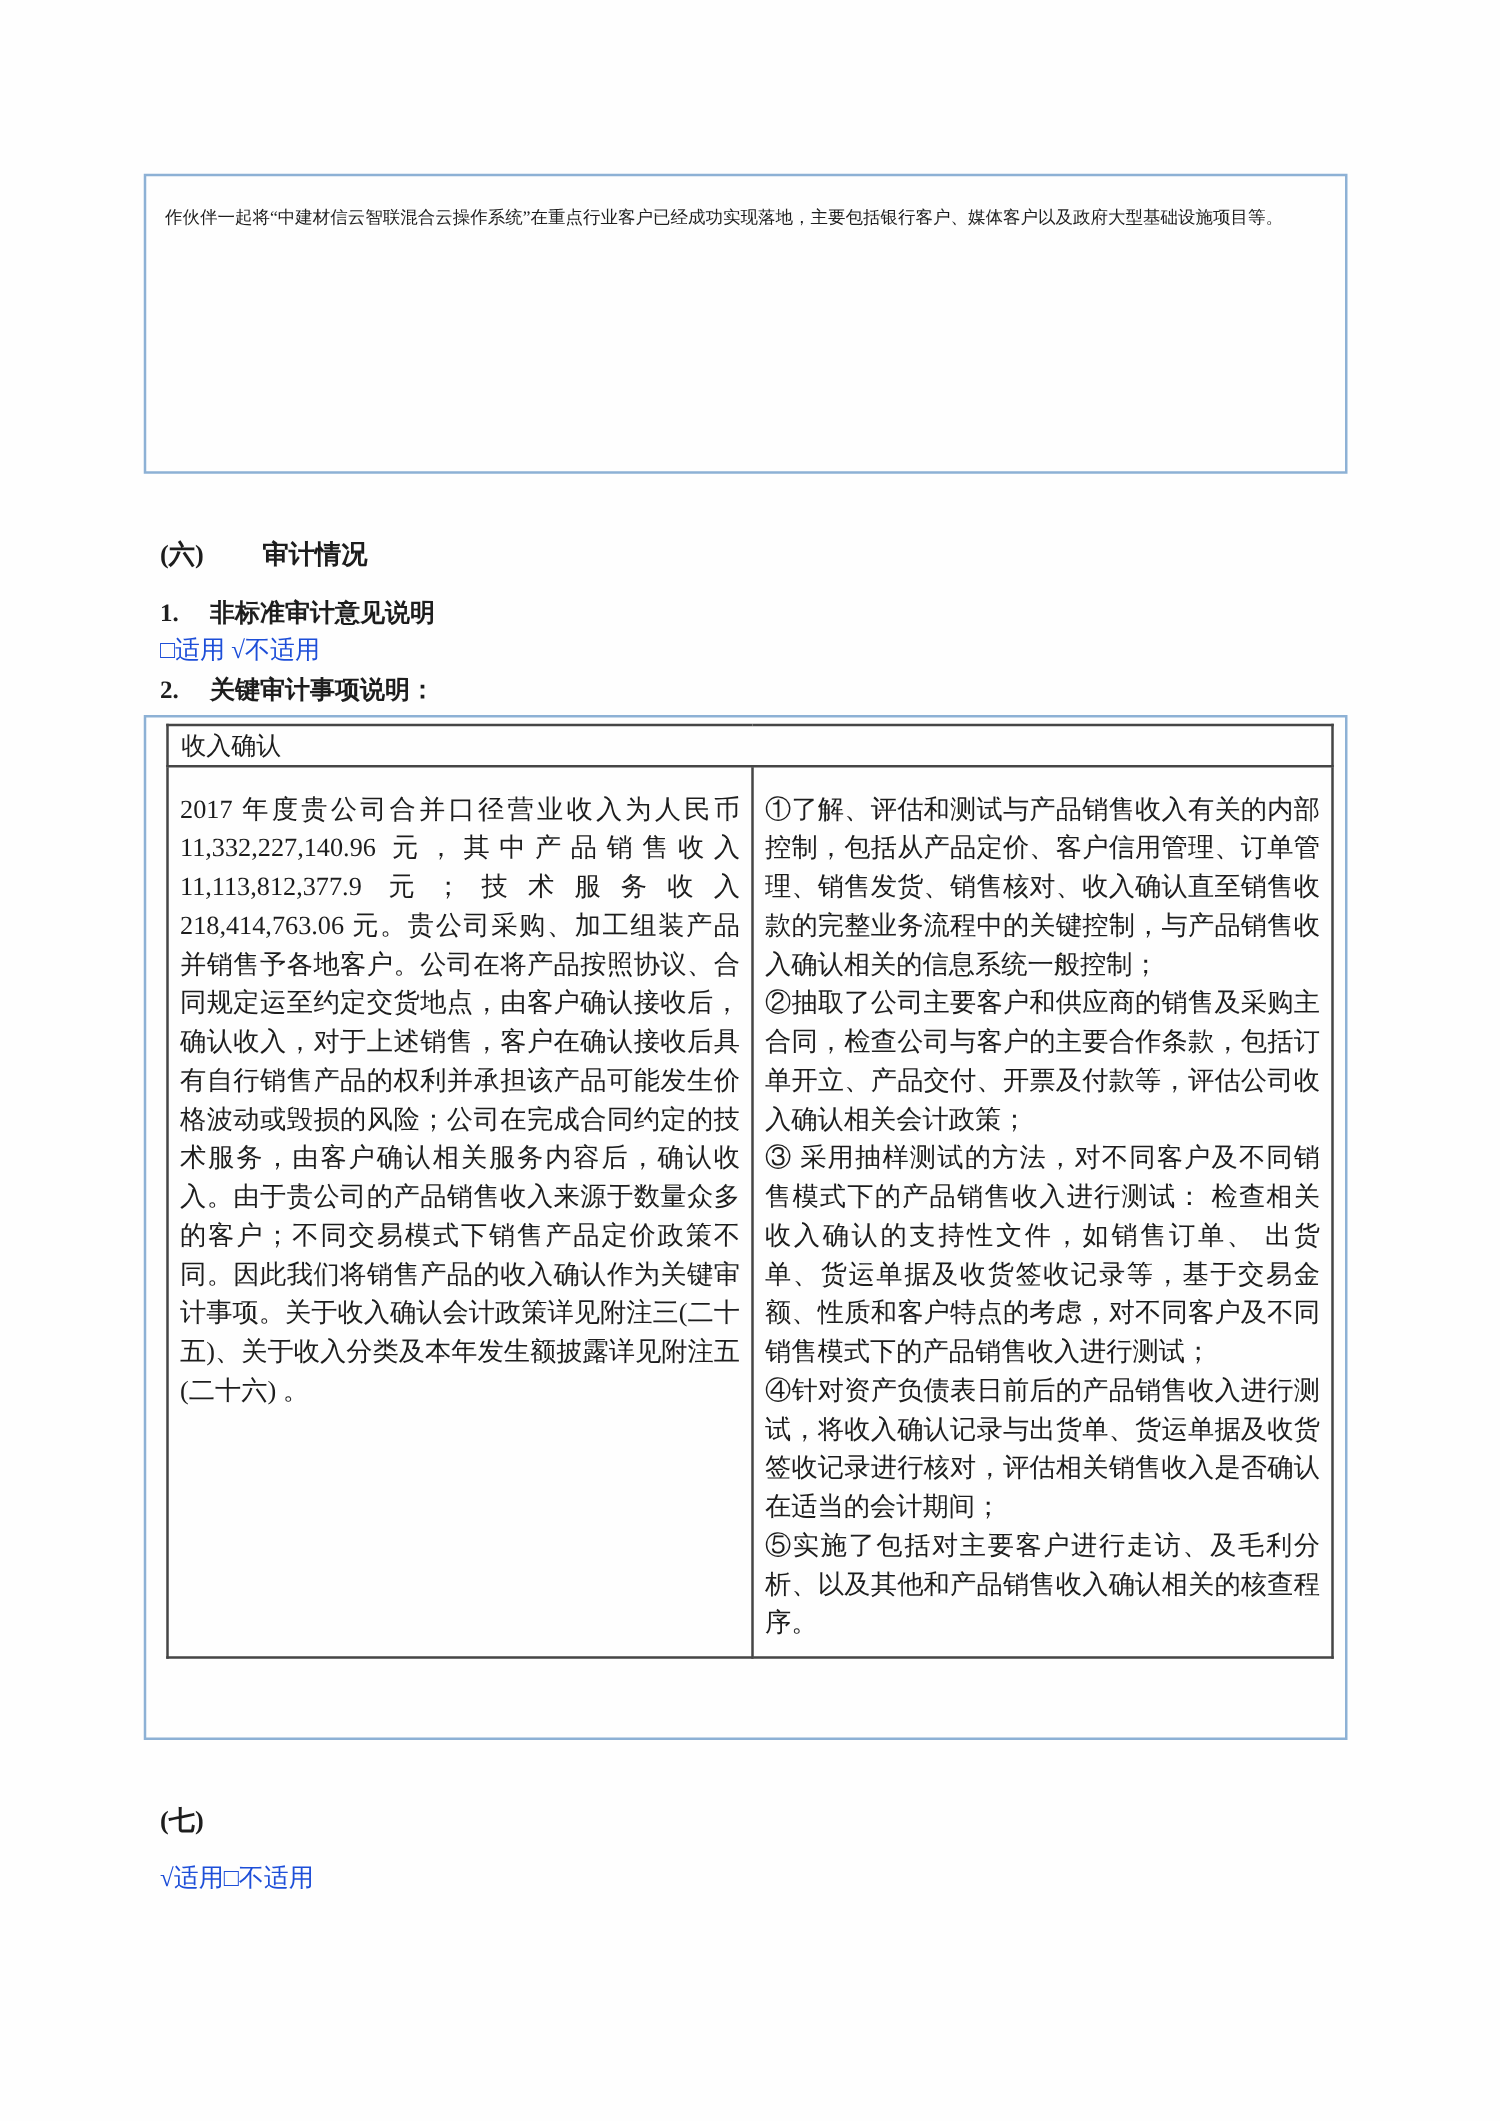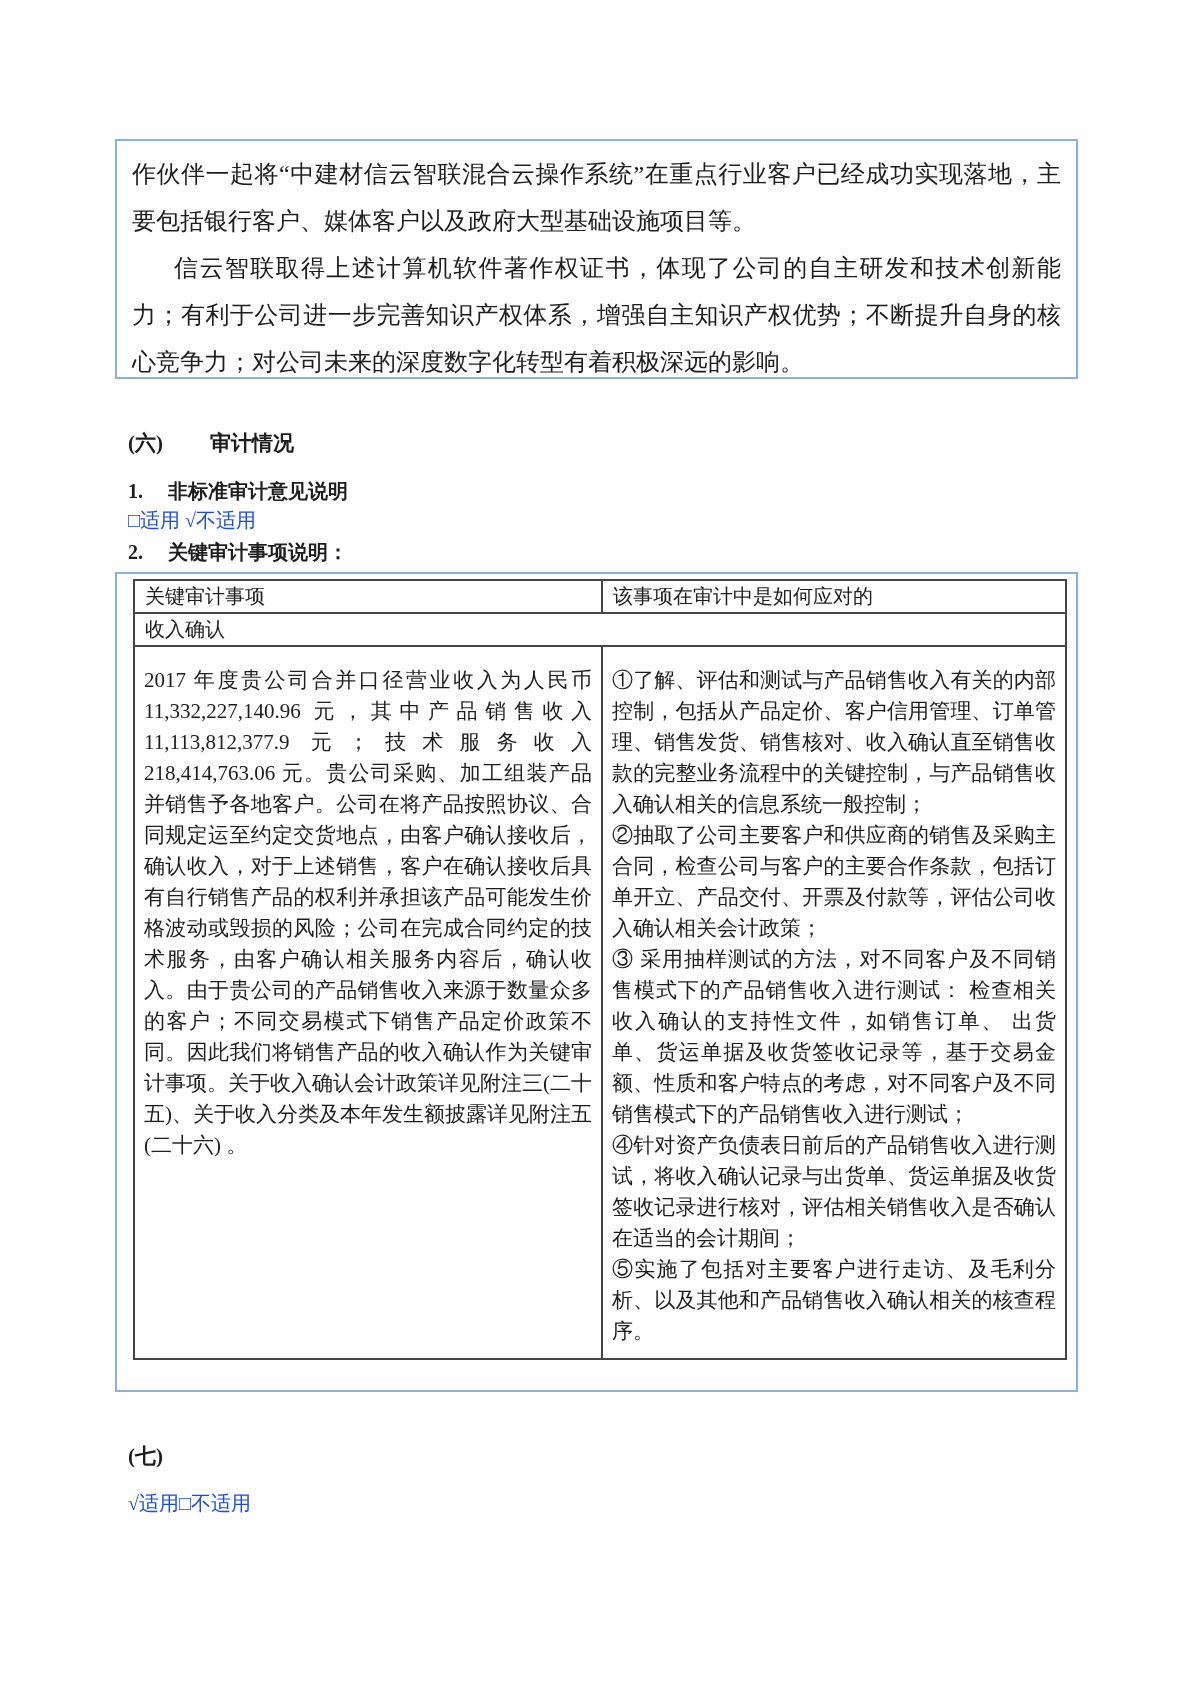--- a/index.html
+++ b/index.html
@@ -10,21 +10,21 @@
     font-family:"Liberation Serif","DejaVu Serif",serif;
     color:#1d1d1d;
     overflow:hidden;
   }
   
   .intro-box{
     position:absolute;left:115px;top:139px;width:963px;height:240px;
     box-sizing:border-box;
     border:2px solid #8db1d5;
     padding:10px 15px 0 15px;
-    font-size:24px;line-height:47px;
+    font-size:14px;line-height:47px;
     text-align:justify;
   }
   .intro-box p{margin:0;}
   .intro-box p.indent{text-indent:42px;}
   
   .sec-heading{
     position:absolute;left:128px;
     display:flex;align-items:baseline;
     font-weight:bold;font-size:21px;line-height:26px;
     white-space:nowrap;
@@ -75,21 +75,20 @@
   col.c1{width:468px;}
   col.c2{width:464px;}
 </style>
 </head>
 <body>
 
 <div class="page">
 
   <div class="intro-box">
     <p>作伙伴一起将“中建材信云智联混合云操作系统”在重点行业客户已经成功实现落地，主要包括银行客户、媒体客户以及政府大型基础设施项目等。</p>
-    <p class="indent">信云智联取得上述计算机软件著作权证书，体现了公司的自主研发和技术创新能力；有利于公司进一步完善知识产权体系，增强自主知识产权优势；不断提升自身的核心竞争力；对公司未来的深度数字化转型有着积极深远的影响。</p>
   </div>
 
   <div class="sec-heading" style="top:430px;">
     <span class="sec-num">(六)</span>
     <span>审计情况</span>
   </div>
 
   <div class="sub-heading" style="top:479px;">
     <span class="sub-num">1.</span>
     <span>非标准审计意见说明</span>
@@ -103,24 +102,20 @@
 
   <div class="table-box">
 
     <table class="audit-table">
       <colgroup>
           <col class="c1">
           <col class="c2">
         </colgroup>
       <tbody>
         <tr>
-          <th class="hdr">关键审计事项</th>
-          <th class="hdr">该事项在审计中是如何应对的</th>
-        </tr>
-        <tr>
           <td class="category" colspan="2">收入确认</td>
         </tr>
         <tr>
           <td class="content">
             <p>2017 年度贵公司合并口径营业收入为人民币11,332,227,140.96 元，其中产品销售收入11,113,812,377.9 元；技术服务收入218,414,763.06 元。贵公司采购、加工组装产品并销售予各地客户。公司在将产品按照协议、合同规定运至约定交货地点，由客户确认接收后，确认收入，对于上述销售，客户在确认接收后具有自行销售产品的权利并承担该产品可能发生价格波动或毁损的风险；公司在完成合同约定的技术服务，由客户确认相关服务内容后，确认收入。由于贵公司的产品销售收入来源于数量众多的客户；不同交易模式下销售产品定价政策不同。因此我们将销售产品的收入确认作为关键审计事项。关于收入确认会计政策详见附注三(二十五)、关于收入分类及本年发生额披露详见附注五(二十六) 。</p>
           </td>
           <td class="content">
             <p>①了解、评估和测试与产品销售收入有关的内部控制，包括从产品定价、客户信用管理、订单管理、销售发货、销售核对、收入确认直至销售收款的完整业务流程中的关键控制，与产品销售收入确认相关的信息系统一般控制；</p>
             <p>②抽取了公司主要客户和供应商的销售及采购主合同，检查公司与客户的主要合作条款，包括订单开立、产品交付、开票及付款等，评估公司收入确认相关会计政策；</p>
             <p>③ 采用抽样测试的方法，对不同客户及不同销售模式下的产品销售收入进行测试： 检查相关收入确认的支持性文件，如销售订单、 出货单、货运单据及收货签收记录等，基于交易金额、性质和客户特点的考虑，对不同客户及不同销售模式下的产品销售收入进行测试；</p>

